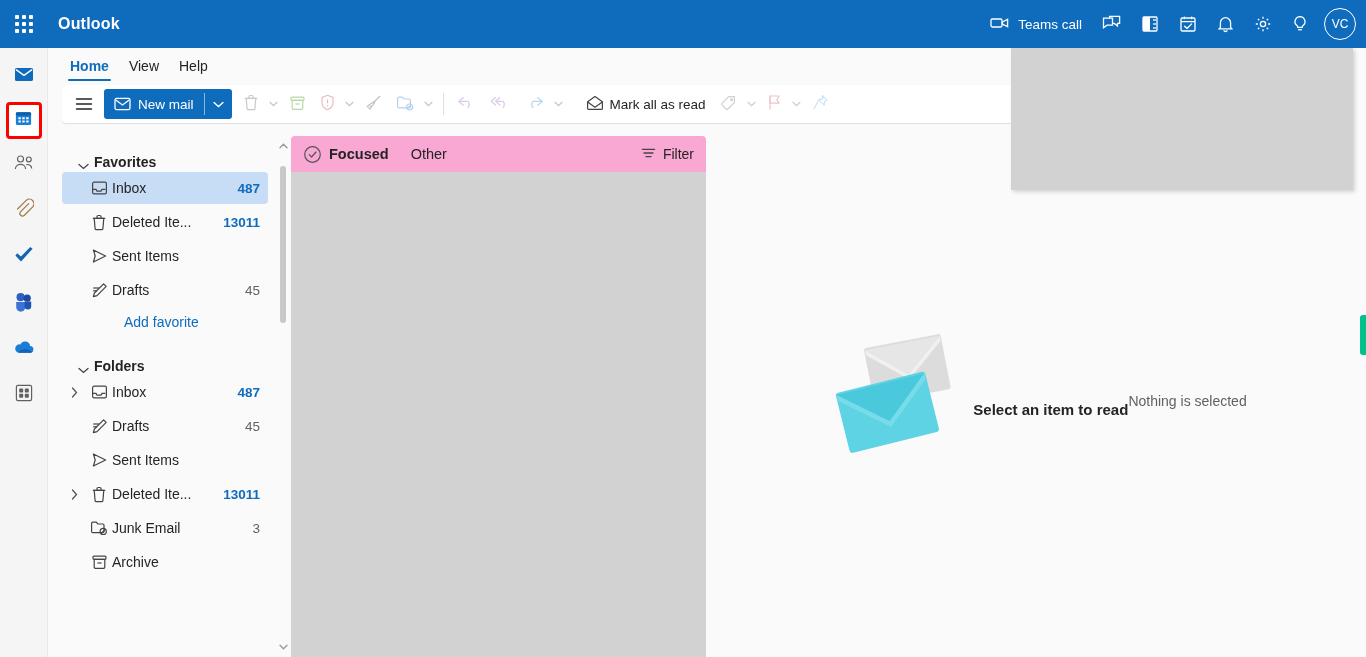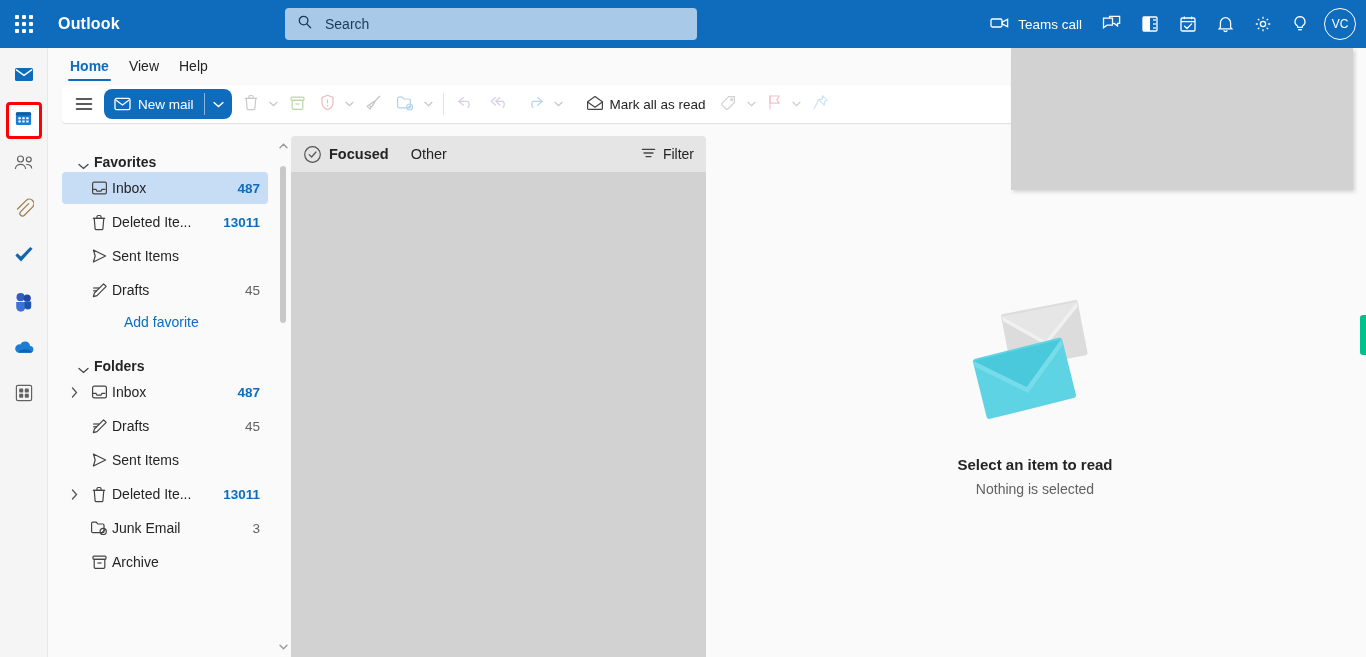--- a/index.html
+++ b/index.html
@@ -82,21 +82,21 @@
 
   .ribbon {
     position: absolute; left: 62px; top: 85px; width: 1290px; height: 38px;
     background: #ffffff; border-radius: 4px; display: flex; align-items: center;
     padding: 0 6px; box-shadow: 0 .3px 1px rgba(0,0,0,.11);
   }
   .rb { display: flex; align-items: center; height: 30px; padding: 0 7px; cursor: pointer;
         border-radius: 3px; font-size: 13.5px; color: #242424; gap: 6px; }
   .rb.disabled { opacity: .45; }
   .newmail {
-    background: #0f6cbd; color: #fff; height: 30px; border-radius: 8px;
+    background: #0f6cbd; color: #fff; height: 30px; border-radius: 3px;
     display: flex; align-items: center; margin: 0 4px; cursor: pointer;
   }
   .newmail .lbl { font-size: 13.5px; padding: 0 10px 0 7px; font-weight: normal; }
   .newmail .split { width: 1px; height: 22px; background: rgba(255,255,255,.5); }
   .newmail .chev { padding: 0 8px; display: flex; align-items: center; }
   .rb-chev { width: 16px; display: flex; align-items: center; justify-content: center;
              cursor: pointer; opacity: .5; }
   .sep { width: 1px; height: 22px; background: #e1e1e1; margin: 0 6px; }
   .boxed { border: 1px solid #d6d6d6; border-radius: 3px; height: 30px;
            display: flex; align-items: center; }
@@ -136,33 +136,33 @@
   .fscroll .arrow.down { bottom: 2px; }
   .fscroll .thumb { position: absolute; left: 4px; top: 30px; width: 6px; height: 157px;
                     background: #c8c8c8; border-radius: 3px; cursor: pointer; }
 
   
   .msglist {
     position: absolute; left: 291px; top: 136px; width: 415px; height: 521px;
     background: #fff; border-radius: 4px 4px 0 0; overflow: hidden;
   }
   .msghead {
-    height: 36px; display: flex; align-items: center; padding: 0 12px; background: #e5e5e5;
+    height: 36px; display: flex; align-items: center; padding: 0 12px; background: #f9a8d4;
   }
   .mh-sel { width: 26px; display: flex; align-items: center; cursor: pointer; }
   .pivot { font-size: 14.5px; color: #242424; margin-right: 22px; cursor: pointer; }
   .pivot.active { font-weight: bold; }
   .filter { margin-left: auto; display: flex; align-items: flex-end; gap: 7px;
             font-size: 14px; color: #242424; cursor: pointer; }
   .msgbody { position: absolute; top: 36px; left: 0; right: 0; bottom: 0; background: #d2d2d2; }
 
   
   .reading {
     position: absolute; left: 710px; top: 136px; width: 650px; height: 521px;
-    background: #fafafa; display: flex; flex-direction: column;
+    background: #fafafa; display: flex; flex-direction: row;
     align-items: center; justify-content: center;
   }
   .empty-title { font-size: 15px; font-weight: bold; color: #242424; margin-top: 26px; }
   .empty-sub { font-size: 14px; color: #616161; margin-top: 8px; }
 
   
   .overlay {
     position: absolute; left: 1011px; top: 48px; width: 342px; height: 142px;
     background: #d2d2d2; box-shadow: 2px 2px 4px rgba(0,0,0,.16);
   }
@@ -186,29 +186,20 @@
           <i></i>
           <i></i>
           <i></i>
           <i></i>
           <i></i>
           <i></i>
       </div>
     </div>
     <div class="brand">Outlook</div>
 
-    <div class="searchbox">
-      <span>
-        <svg width="16" height="16" viewBox="0 0 16 16" fill="none" stroke="#1b3a57" stroke-width="1.3">
-          <circle cx="6.6" cy="6.6" r="4.3"></circle>
-            <line x1="9.8" y1="9.9" x2="13.6" y2="13.7" stroke-linecap="round"></line>
-        </svg>
-      </span>
-      <span class="ph">Search</span>
-    </div>
 
     <div class="topright">
       <div class="tr-item">
         <span>
           <svg width="20" height="16" viewBox="0 0 20 16" fill="none" stroke="#fff" stroke-width="1.3">
             <rect x="1" y="4" width="11" height="8" rx="1.4"></rect>
             <path d="M12.4 7 L17.6 4.3 V11.7 L12.4 9 Z"></path>
           </svg>
         </span>
         <span>Teams call</span>

